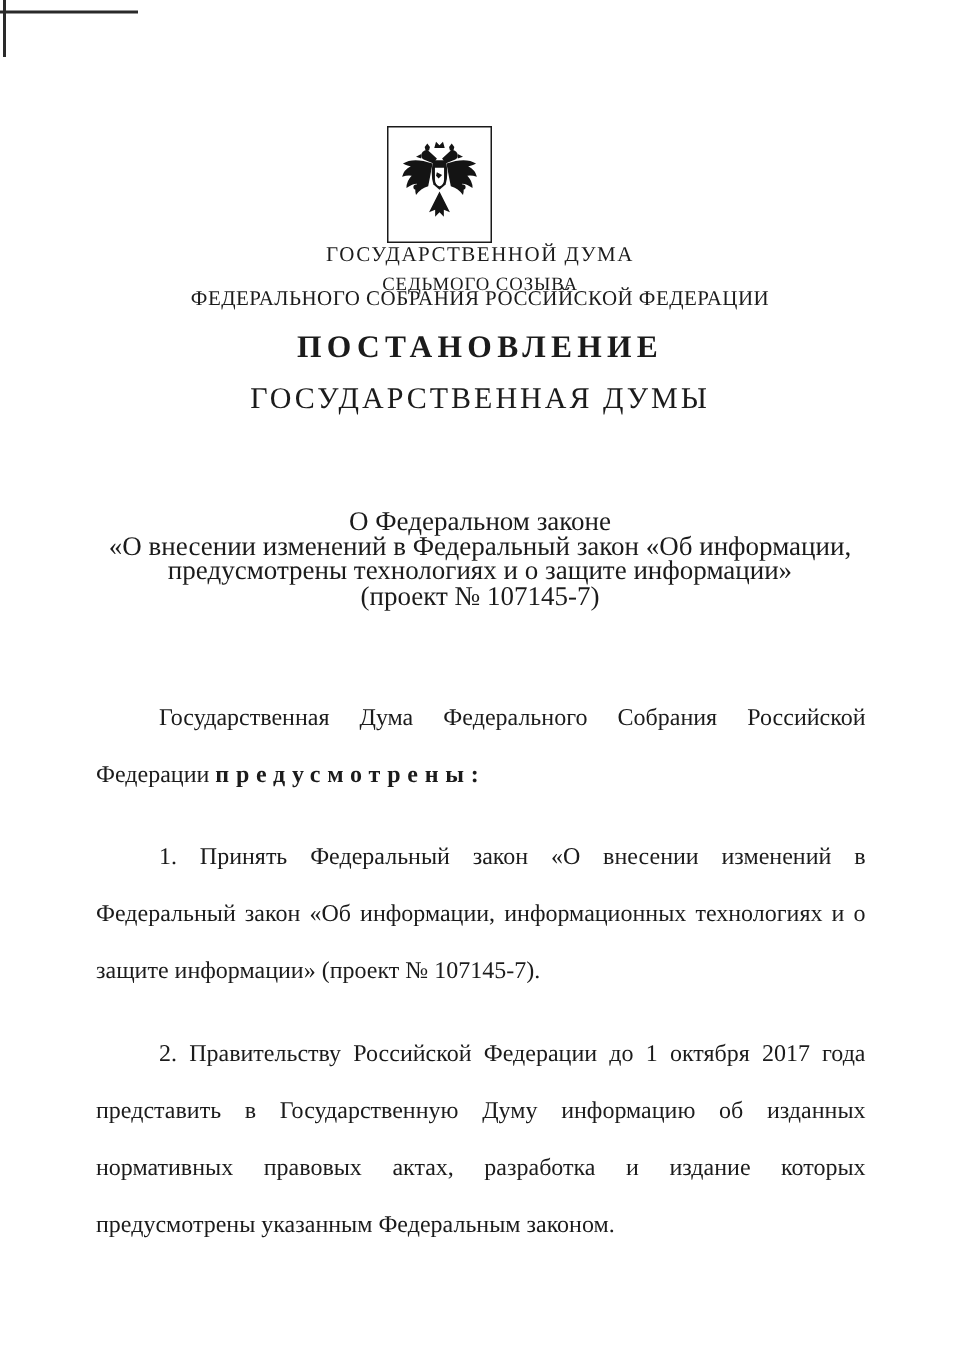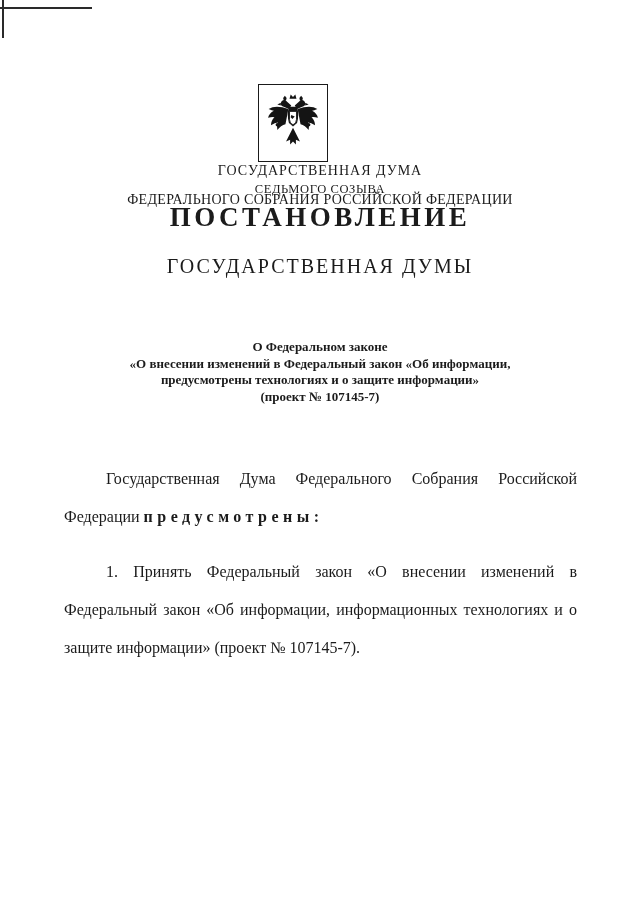--- a/index.html
+++ b/index.html
@@ -26,28 +26,28 @@
     display: flex; align-items: center; justify-content: center;
     background: #fff;
   }
   .emblem-box svg { width: 58px; height: 64px; }
 
   
   .centered { position: absolute; left: 0; width: 640px; text-align: center; white-space: nowrap; }
   .org-line1 { top: 163px; font-size: 14px; letter-spacing: 1px; }
   .org-line2 { top: 180px; font-size: 14px; letter-spacing: 0.3px; margin-top: 12px; }
   .org-line3 { top: 182px; font-size: 12.5px; letter-spacing: 0.6px; }
-  .doc-type  { top: 202px; font-size: 27px; font-weight: bold; letter-spacing: 3.5px; }
+  .doc-type  { top: 219px; font-size: 21px; font-weight: bold; letter-spacing: 3.5px; }
   .doc-type-sub { top: 255px; font-size: 20px; letter-spacing: 2px; }
 
   
   .subject {
     position: absolute; left: 0; top: 339px; width: 640px;
-    text-align: center; font-weight: bold;
-    font-size: 13px; line-height: 16.5px;
+    text-align: center; font-weight: normal;
+    font-size: 18px; line-height: 16.5px;
   }
 
   
   .body-text {
     position: absolute; left: 64px; top: 460px; width: 513px;
     font-size: 16px; line-height: 38px;
     text-align: justify;
   }
   .body-text p { text-indent: 42px; margin-bottom: 17px; }
   .emphasis-spaced {
@@ -88,32 +88,33 @@
 
         <circle cx="23" cy="53" r="3"></circle>
         <circle cx="77" cy="53" r="3"></circle>
 
         <path d="M44 30 h12 v14 q0 7 -6 9 -6 -2 -6 -9 z" fill="#ffffff" stroke="#141414" stroke-width="1.5"></path>
         <path d="M47 36 l6 3 -4 4 -3 -3 z"></path>
       </g>
     </svg>
   </div>
 
-  <div class="centered org-line1">ГОСУДАРСТВЕННАЯ ДУМА</div>
+  <div class="centered org-line1">ГОСУДАРСТВЕННОЙ ДУМА</div>
   <div class="centered org-line2">ФЕДЕРАЛЬНОГО СОБРАНИЯ РОССИЙСКОЙ ФЕДЕРАЦИИ</div>
   <div class="centered org-line3">СЕДЬМОГО СОЗЫВА</div>
 
   <div class="centered doc-type">ПОСТАНОВЛЕНИЕ</div>
   <div class="centered doc-type-sub">ГОСУДАРСТВЕННАЯ  ДУМЫ</div>
 
   <div class="subject">
     <div>О Федеральном законе</div>
     <div>«О внесении изменений в Федеральный закон «Об информации,</div>
     <div>предусмотрены технологиях и о защите информации»</div>
     <div>(проект № 107145-7)</div>
   </div>
 
   <div class="body-text">
     <p><span>Государственная Дума Федерального Собрания Российской Федерации </span><span class="emphasis-spaced">предусмотрены:</span></p>
     <p>1. Принять Федеральный закон «О внесении изменений в Федеральный закон «Об информации, информационных технологиях и о защите информации» (проект № 107145-7).</p>
+    <p>2. Правительству Российской Федерации до 1 октября 2017 года представить в Государственную Думу информацию об изданных нормативных правовых актах, разработка и издание которых предусмотрены указанным Федеральным законом.</p>
   </div>
 
 </div>
 
 </body></html>

